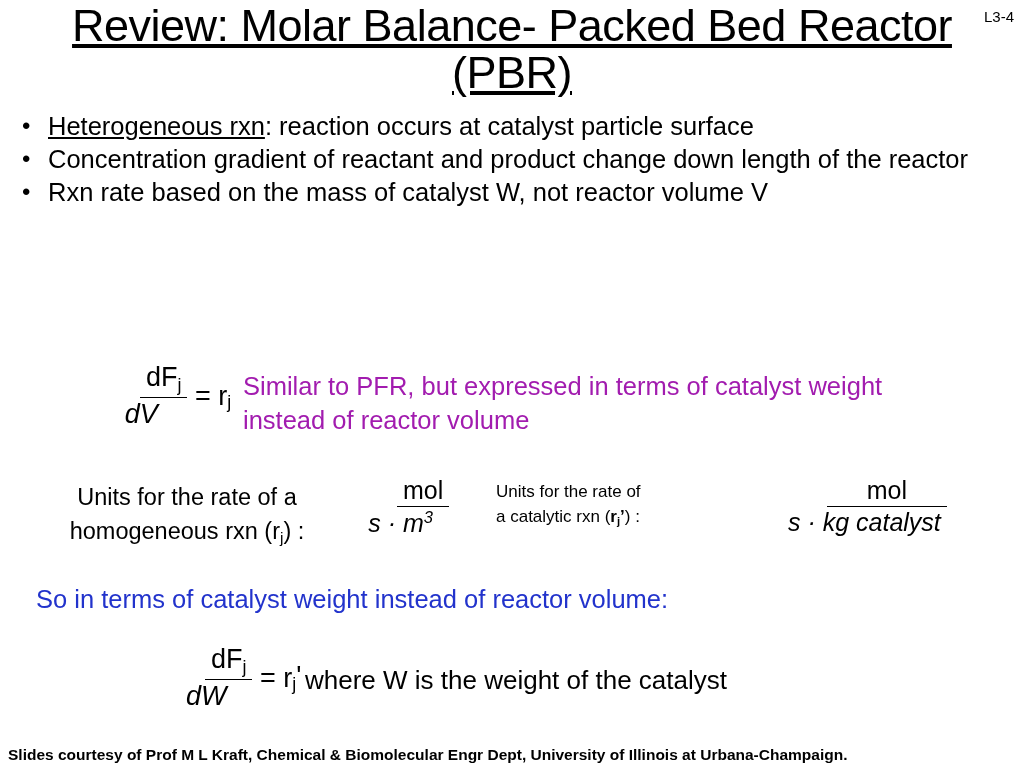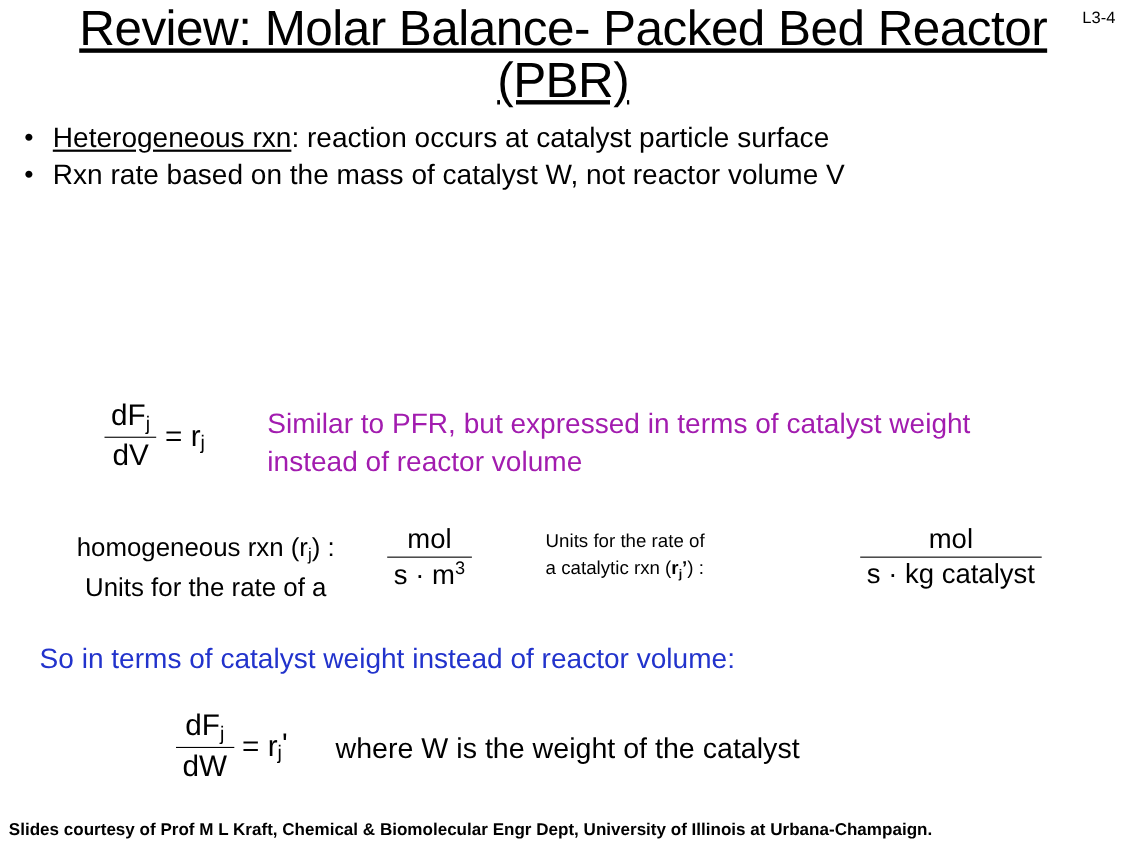--- a/index.html
+++ b/index.html
@@ -63,24 +63,26 @@
   
   .frac {
     display: inline-block;
     vertical-align: middle;
     text-align: center;
   }
   .frac .num {
     display: block;
     padding: 0 6px 1px 6px;
     border-bottom: 1.6px solid #000;
+    margin-left: 45px;
   }
   .frac .den {
     display: block;
     padding: 1px 6px 0 6px;
+    font-style: italic;
   }
   .eqrow {
     display: inline-block;
     vertical-align: middle;
   }
   sub.v {
     font-size: 0.66em;
     vertical-align: -0.28em;
   }
   sup.v {
@@ -168,37 +170,38 @@
 <body>
 
 <div class="slide">
 
   <div class="slide-number">L3-4</div>
 
   <h1 class="title">Review: Molar Balance- Packed Bed Reactor (PBR)</h1>
 
   <ul class="bullets">
     <li><span class="ul-word">Heterogeneous rxn</span><span>: reaction occurs at catalyst particle surface</span></li>
+    <li><span>Concentration gradient of reactant and product change down length of the reactor</span></li>
     <li><span>Rxn rate based on the mass of catalyst W, not reactor volume V</span></li>
   </ul>
 
   <div class="eq1-wrap">
     <span class="frac">
       <span class="num"><span>dF</span><sub class="v">j</sub></span>
       <span class="den">dV</span>
     </span>
     <span class="eqrow">=</span>
     <span class="eqrow">r</span><sub class="v">j</sub>
   </div>
 
   <div class="note-purple">Similar to PFR, but expressed in terms of catalyst weight instead of reactor volume</div>
 
   <div class="units-left">
+    <div>Units for the rate of a</div>
     <div><span>homogeneous rxn (r</span><sub class="v">j</sub><span>) :</span></div>
-    <div>Units for the rate of a</div>
   </div>
 
   <div class="units-left-frac">
     <span class="frac">
       <span class="num">mol</span>
       <span class="den"><span>s · m</span><sup class="v">3</sup></span>
     </span>
   </div>
 
   <div class="units-right">

